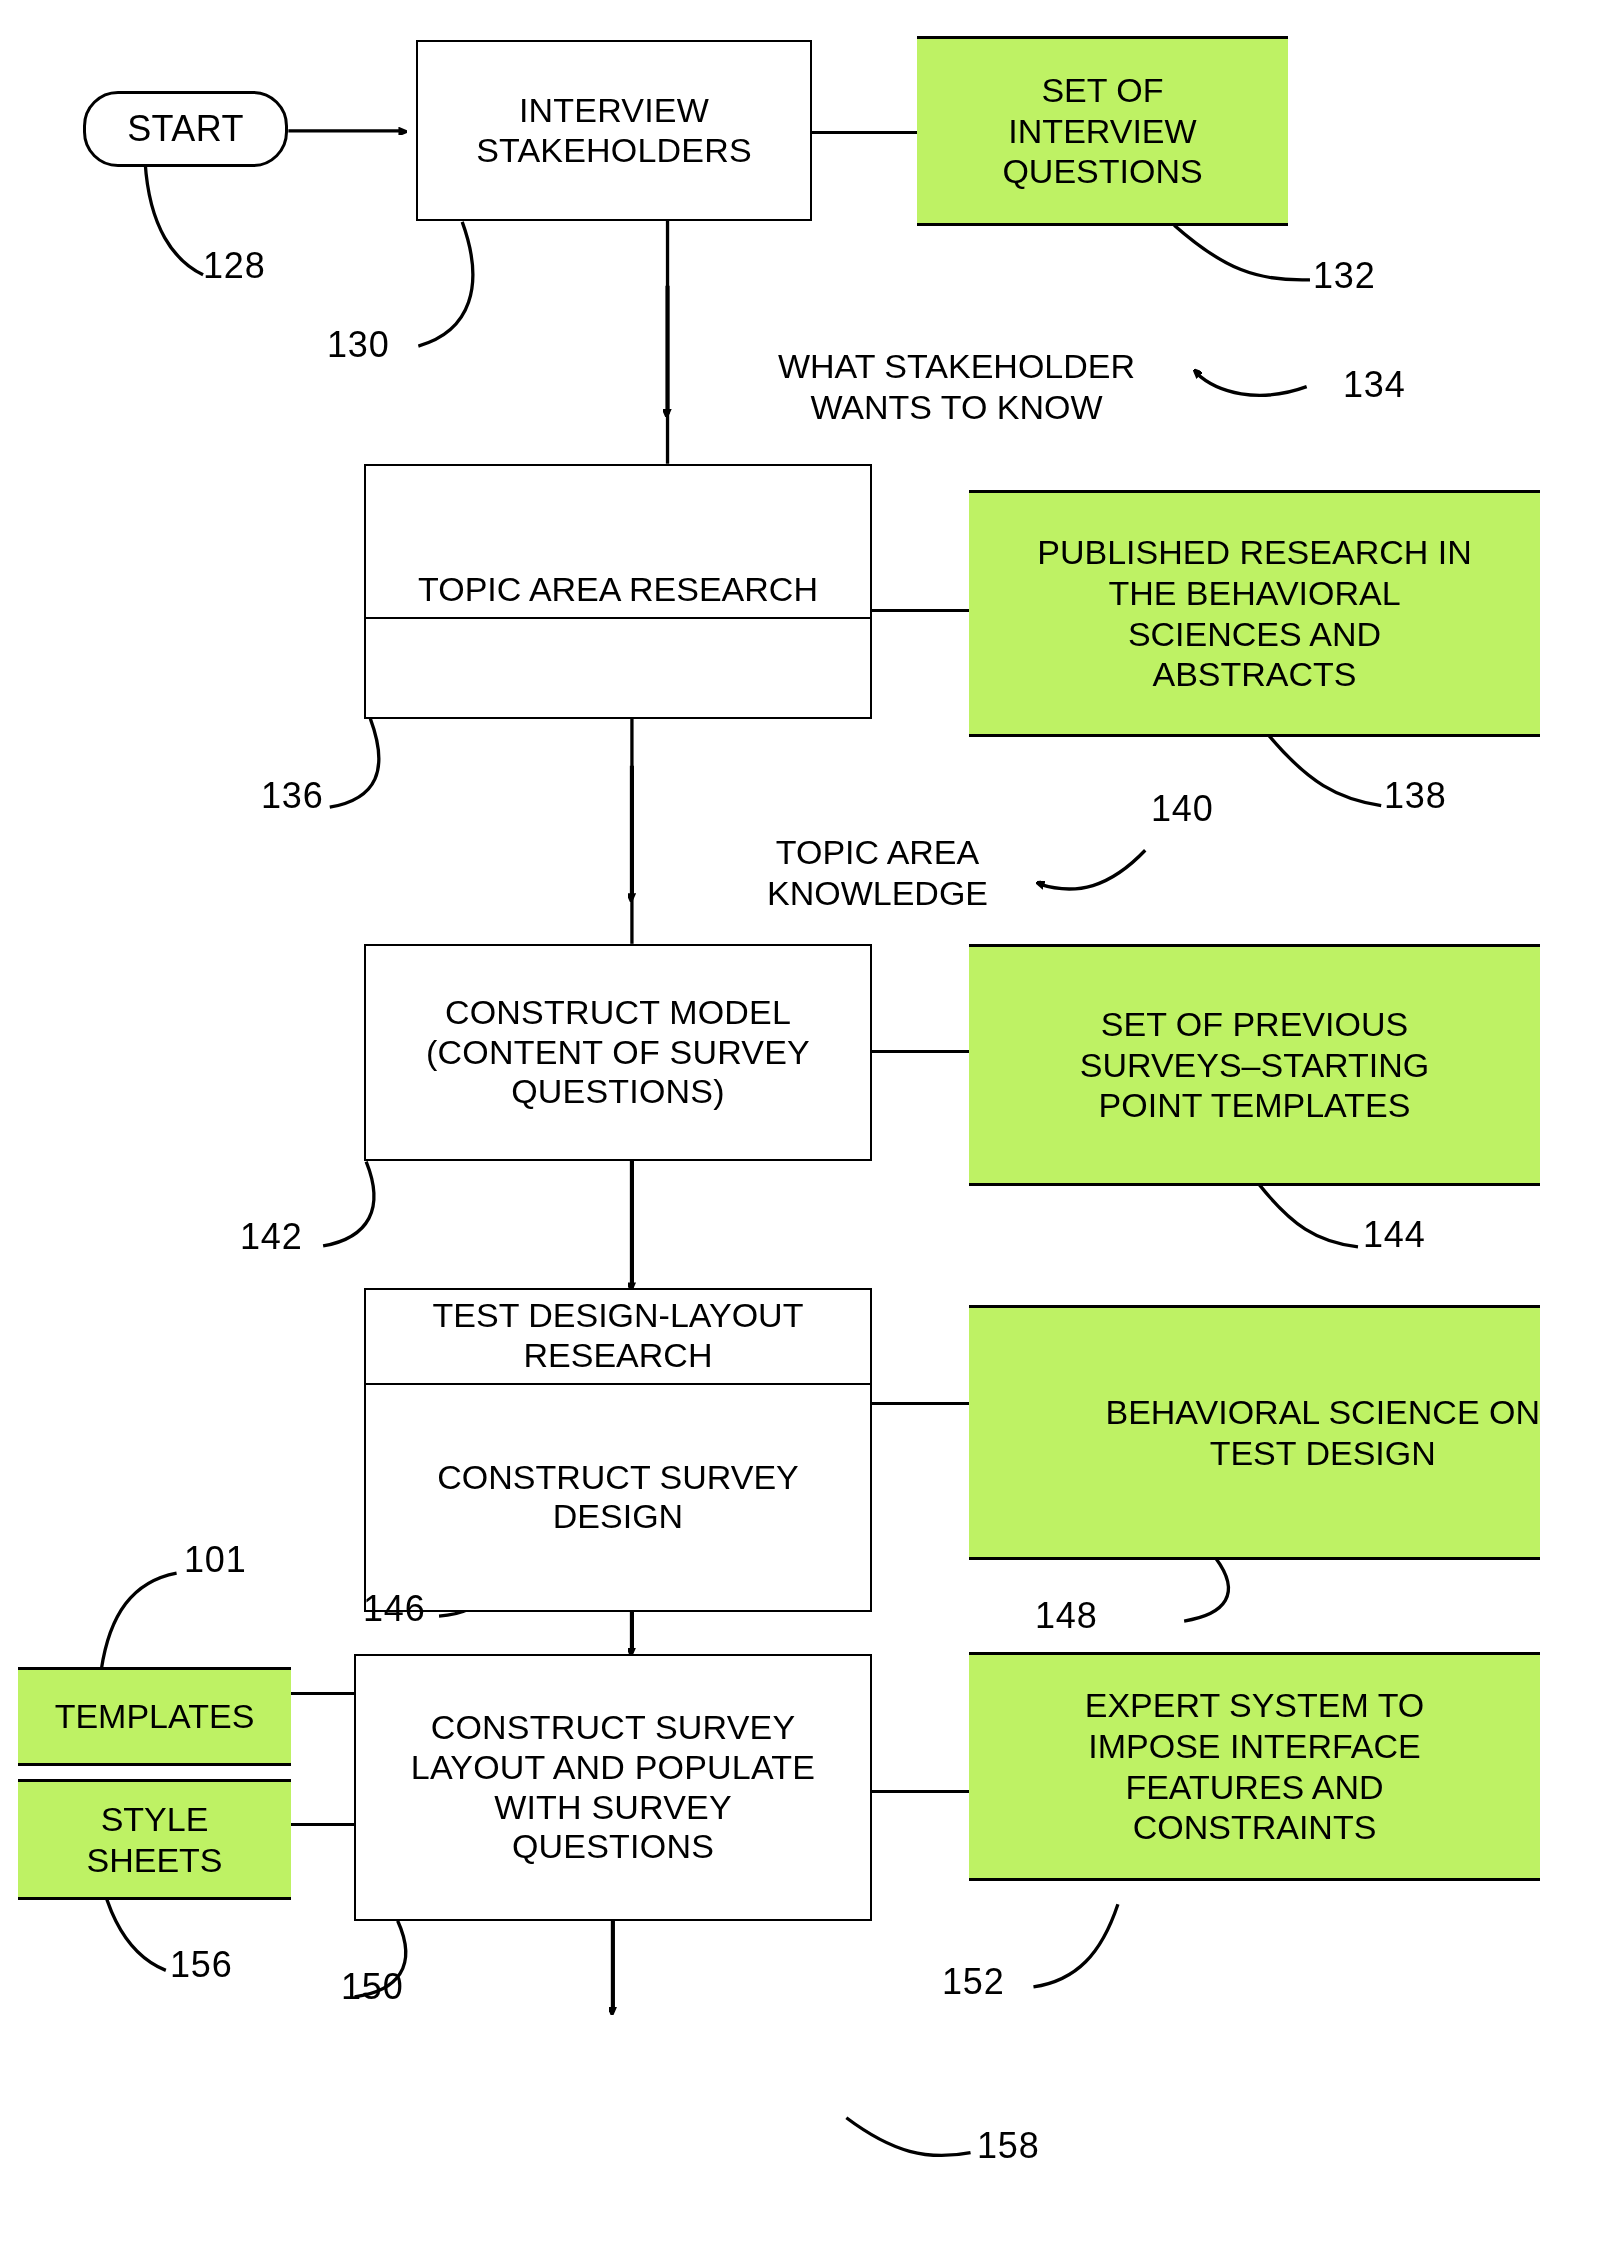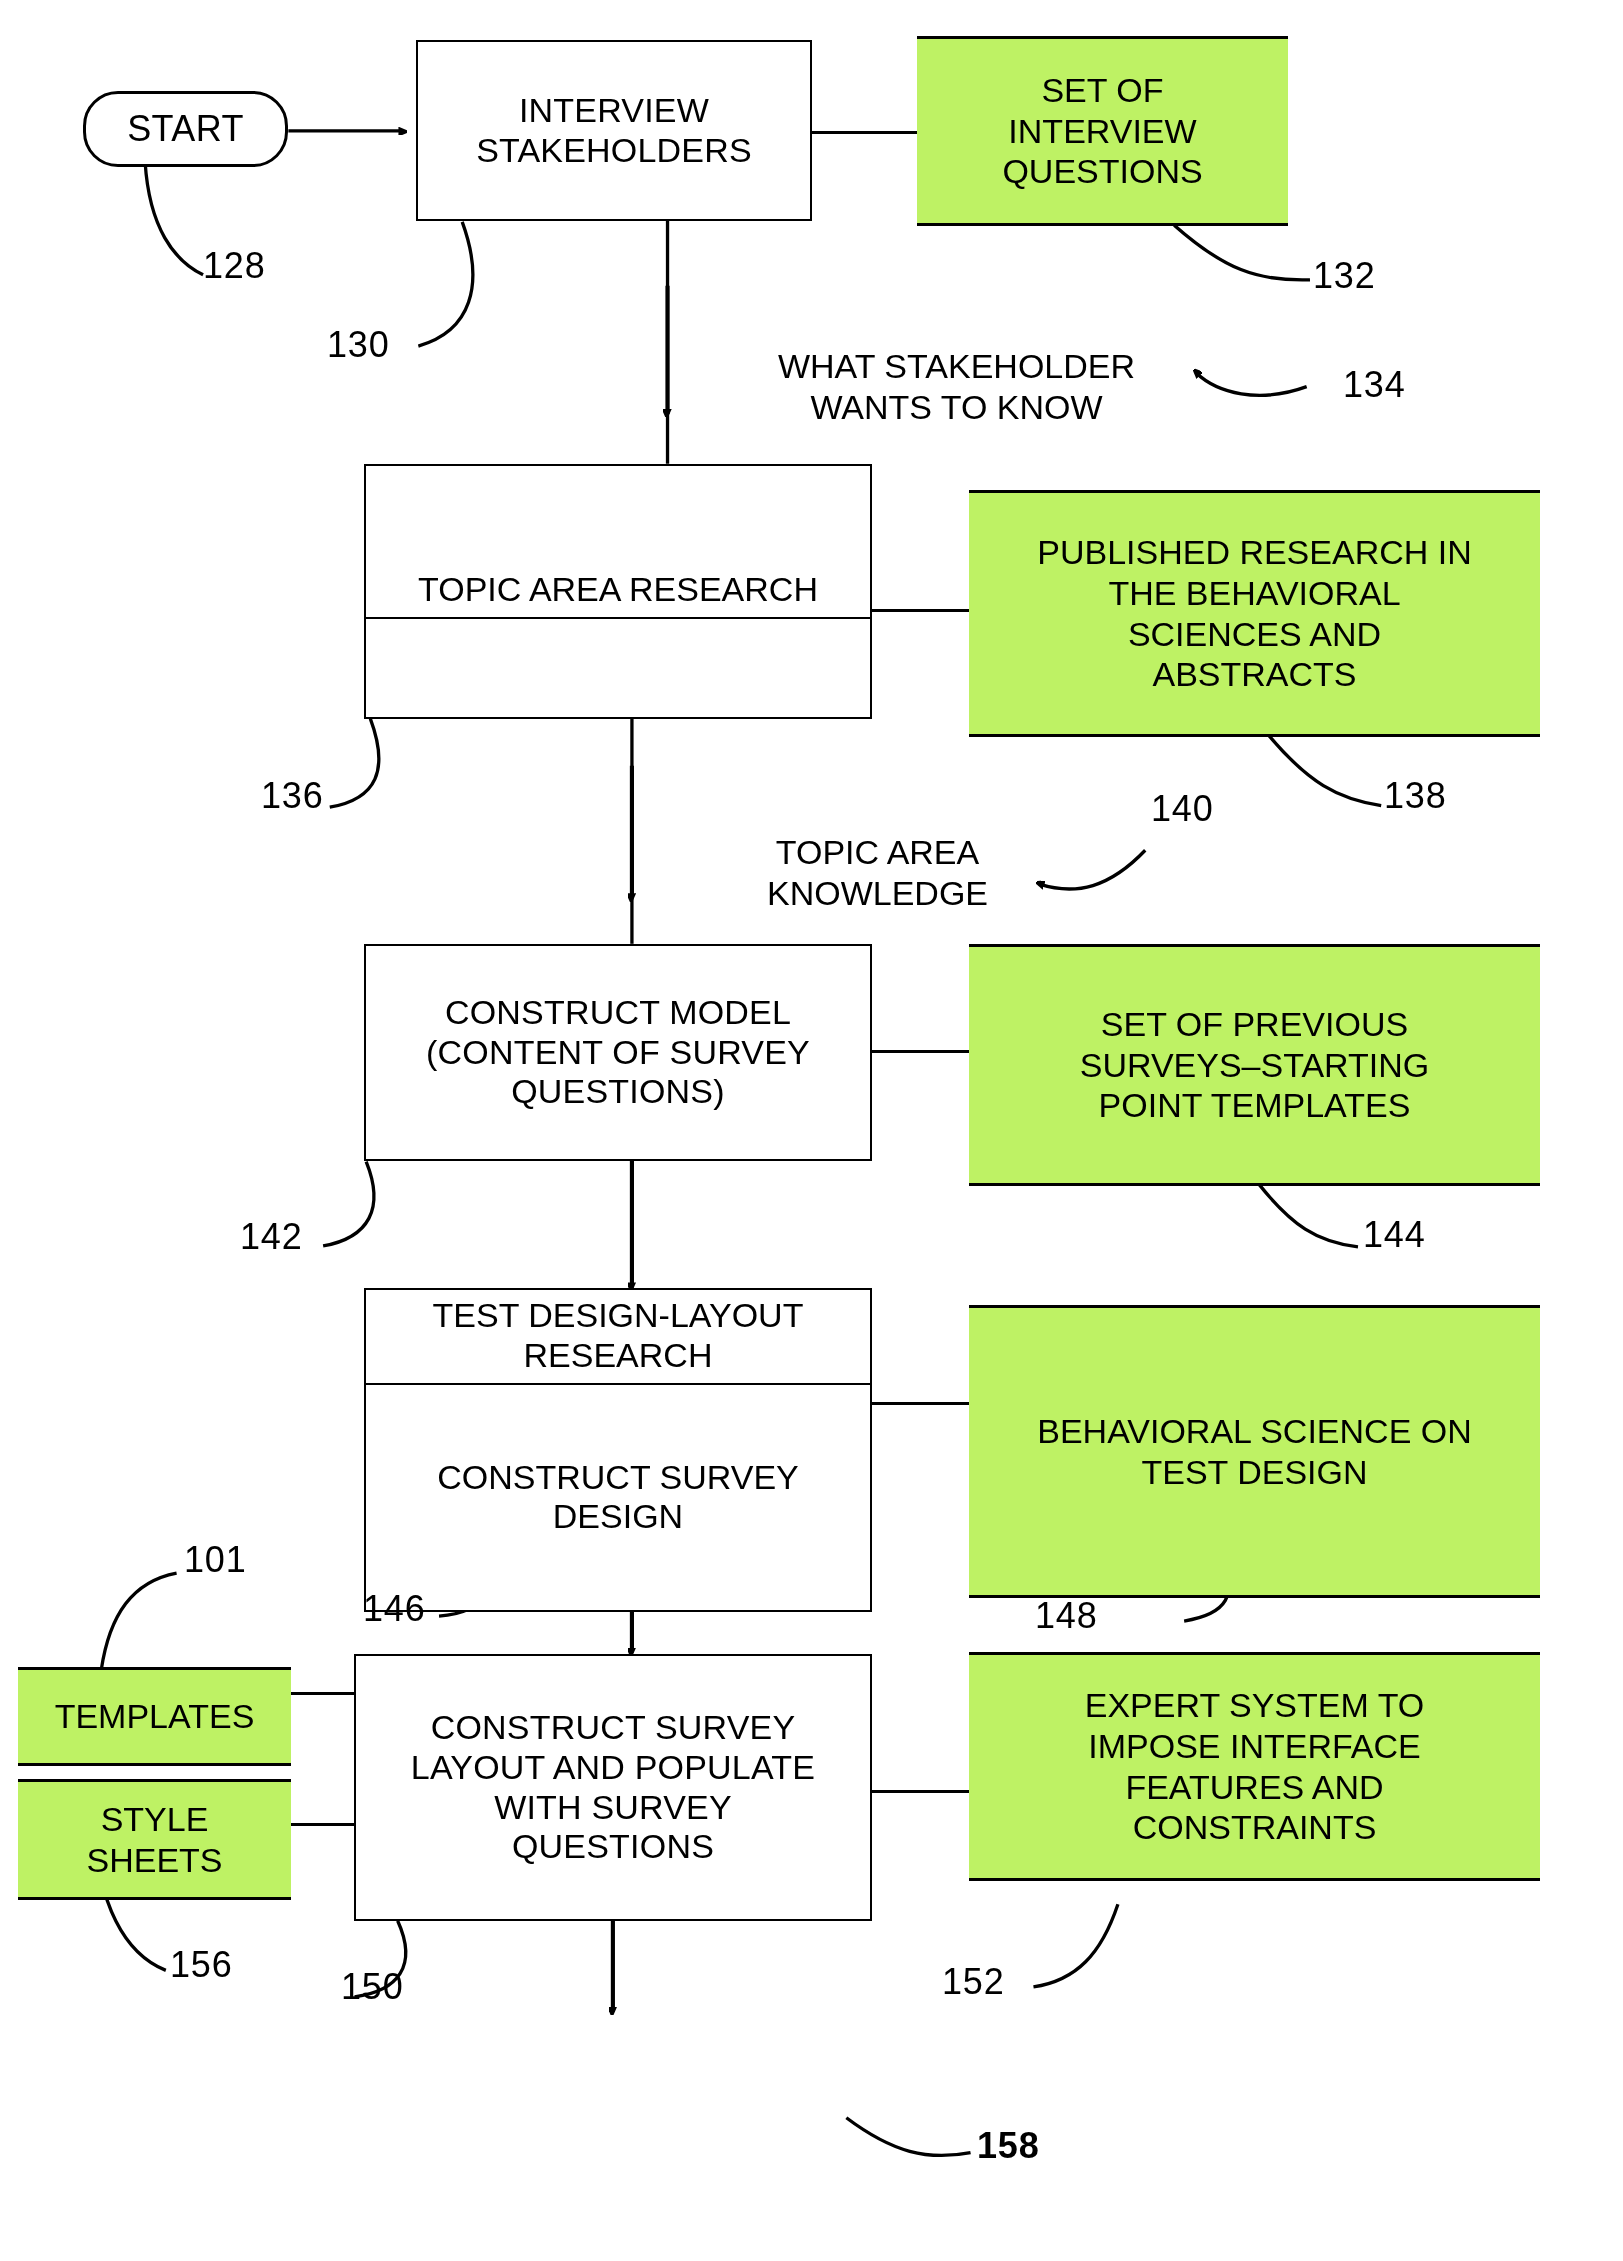--- a/index.html
+++ b/index.html
@@ -258,21 +258,21 @@
   <div class="ref" style="left:1363px; top:1217px;">144</div>
 
   <div class="proc-box" style="left:364px; top:1288px; width:508px; height:324px;">
     <div class="proc-header">TEST DESIGN-LAYOUT
 RESEARCH</div>
     <div class="proc-body">CONSTRUCT SURVEY
 DESIGN</div>
   </div>
   <div class="ref" style="left:363px; top:1591px;">146</div>
 
-  <div class="note" style="left:969px; top:1305px; width:571px; height:293px;">
+  <div class="note" style="left:969px; top:1305px; width:571px; height:255px;justify-content:flex-end;">
     <span>BEHAVIORAL SCIENCE ON
 TEST DESIGN</span>
   </div>
   <div class="ref" style="left:1035px; top:1598px;">148</div>
 
   <div class="note" style="left:18px; top:1667px; width:273px; height:99px;">
     <span>TEMPLATES</span>
   </div>
   <div class="ref" style="left:184px; top:1542px;">101</div>
 
@@ -291,16 +291,16 @@
   <div class="ref" style="left:341px; top:1969px;">150</div>
 
   <div class="note" style="left:969px; top:1652px; width:571px; height:229px;">
     <span>EXPERT SYSTEM TO
 IMPOSE INTERFACE
 FEATURES AND
 CONSTRAINTS</span>
   </div>
   <div class="ref" style="left:942px; top:1964px;">152</div>
 
-  <div class="ref" style="left:977px; top:2128px;font-weight:bold;">158</div>
+  <div class="ref" style="left:977px; top:2128px;">158</div>
 
 </div>
 
 
 </body></html>

